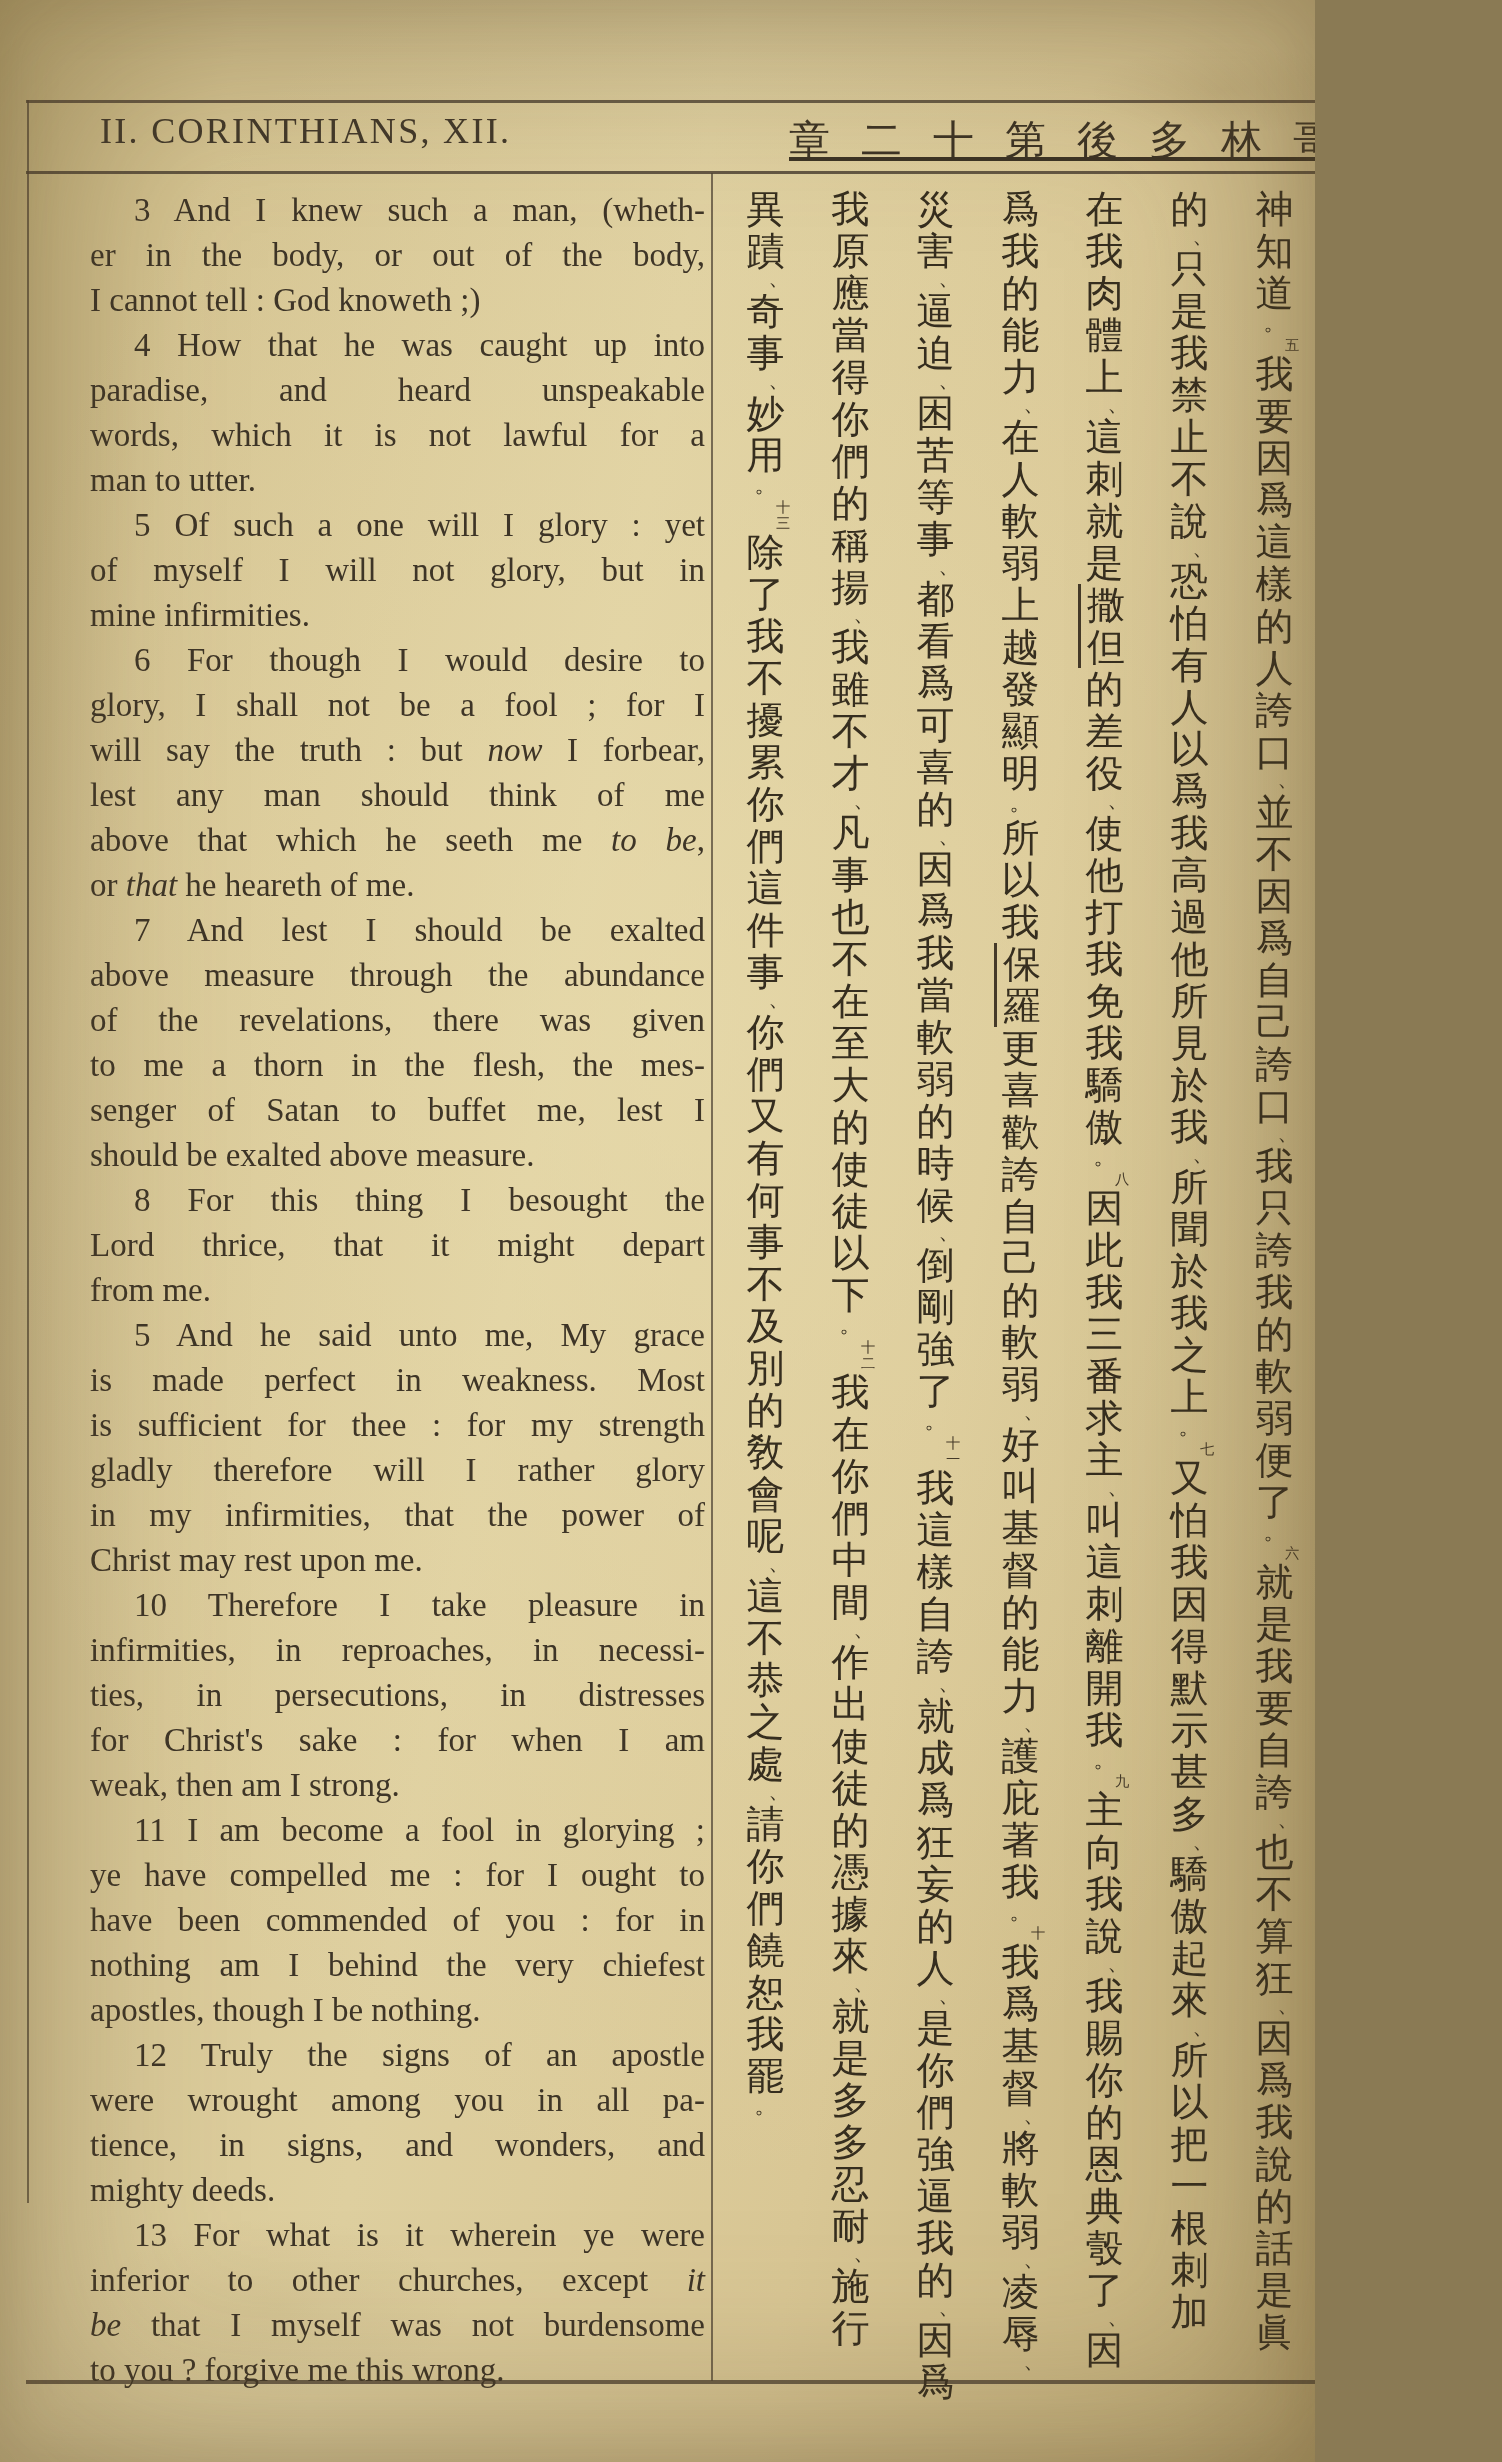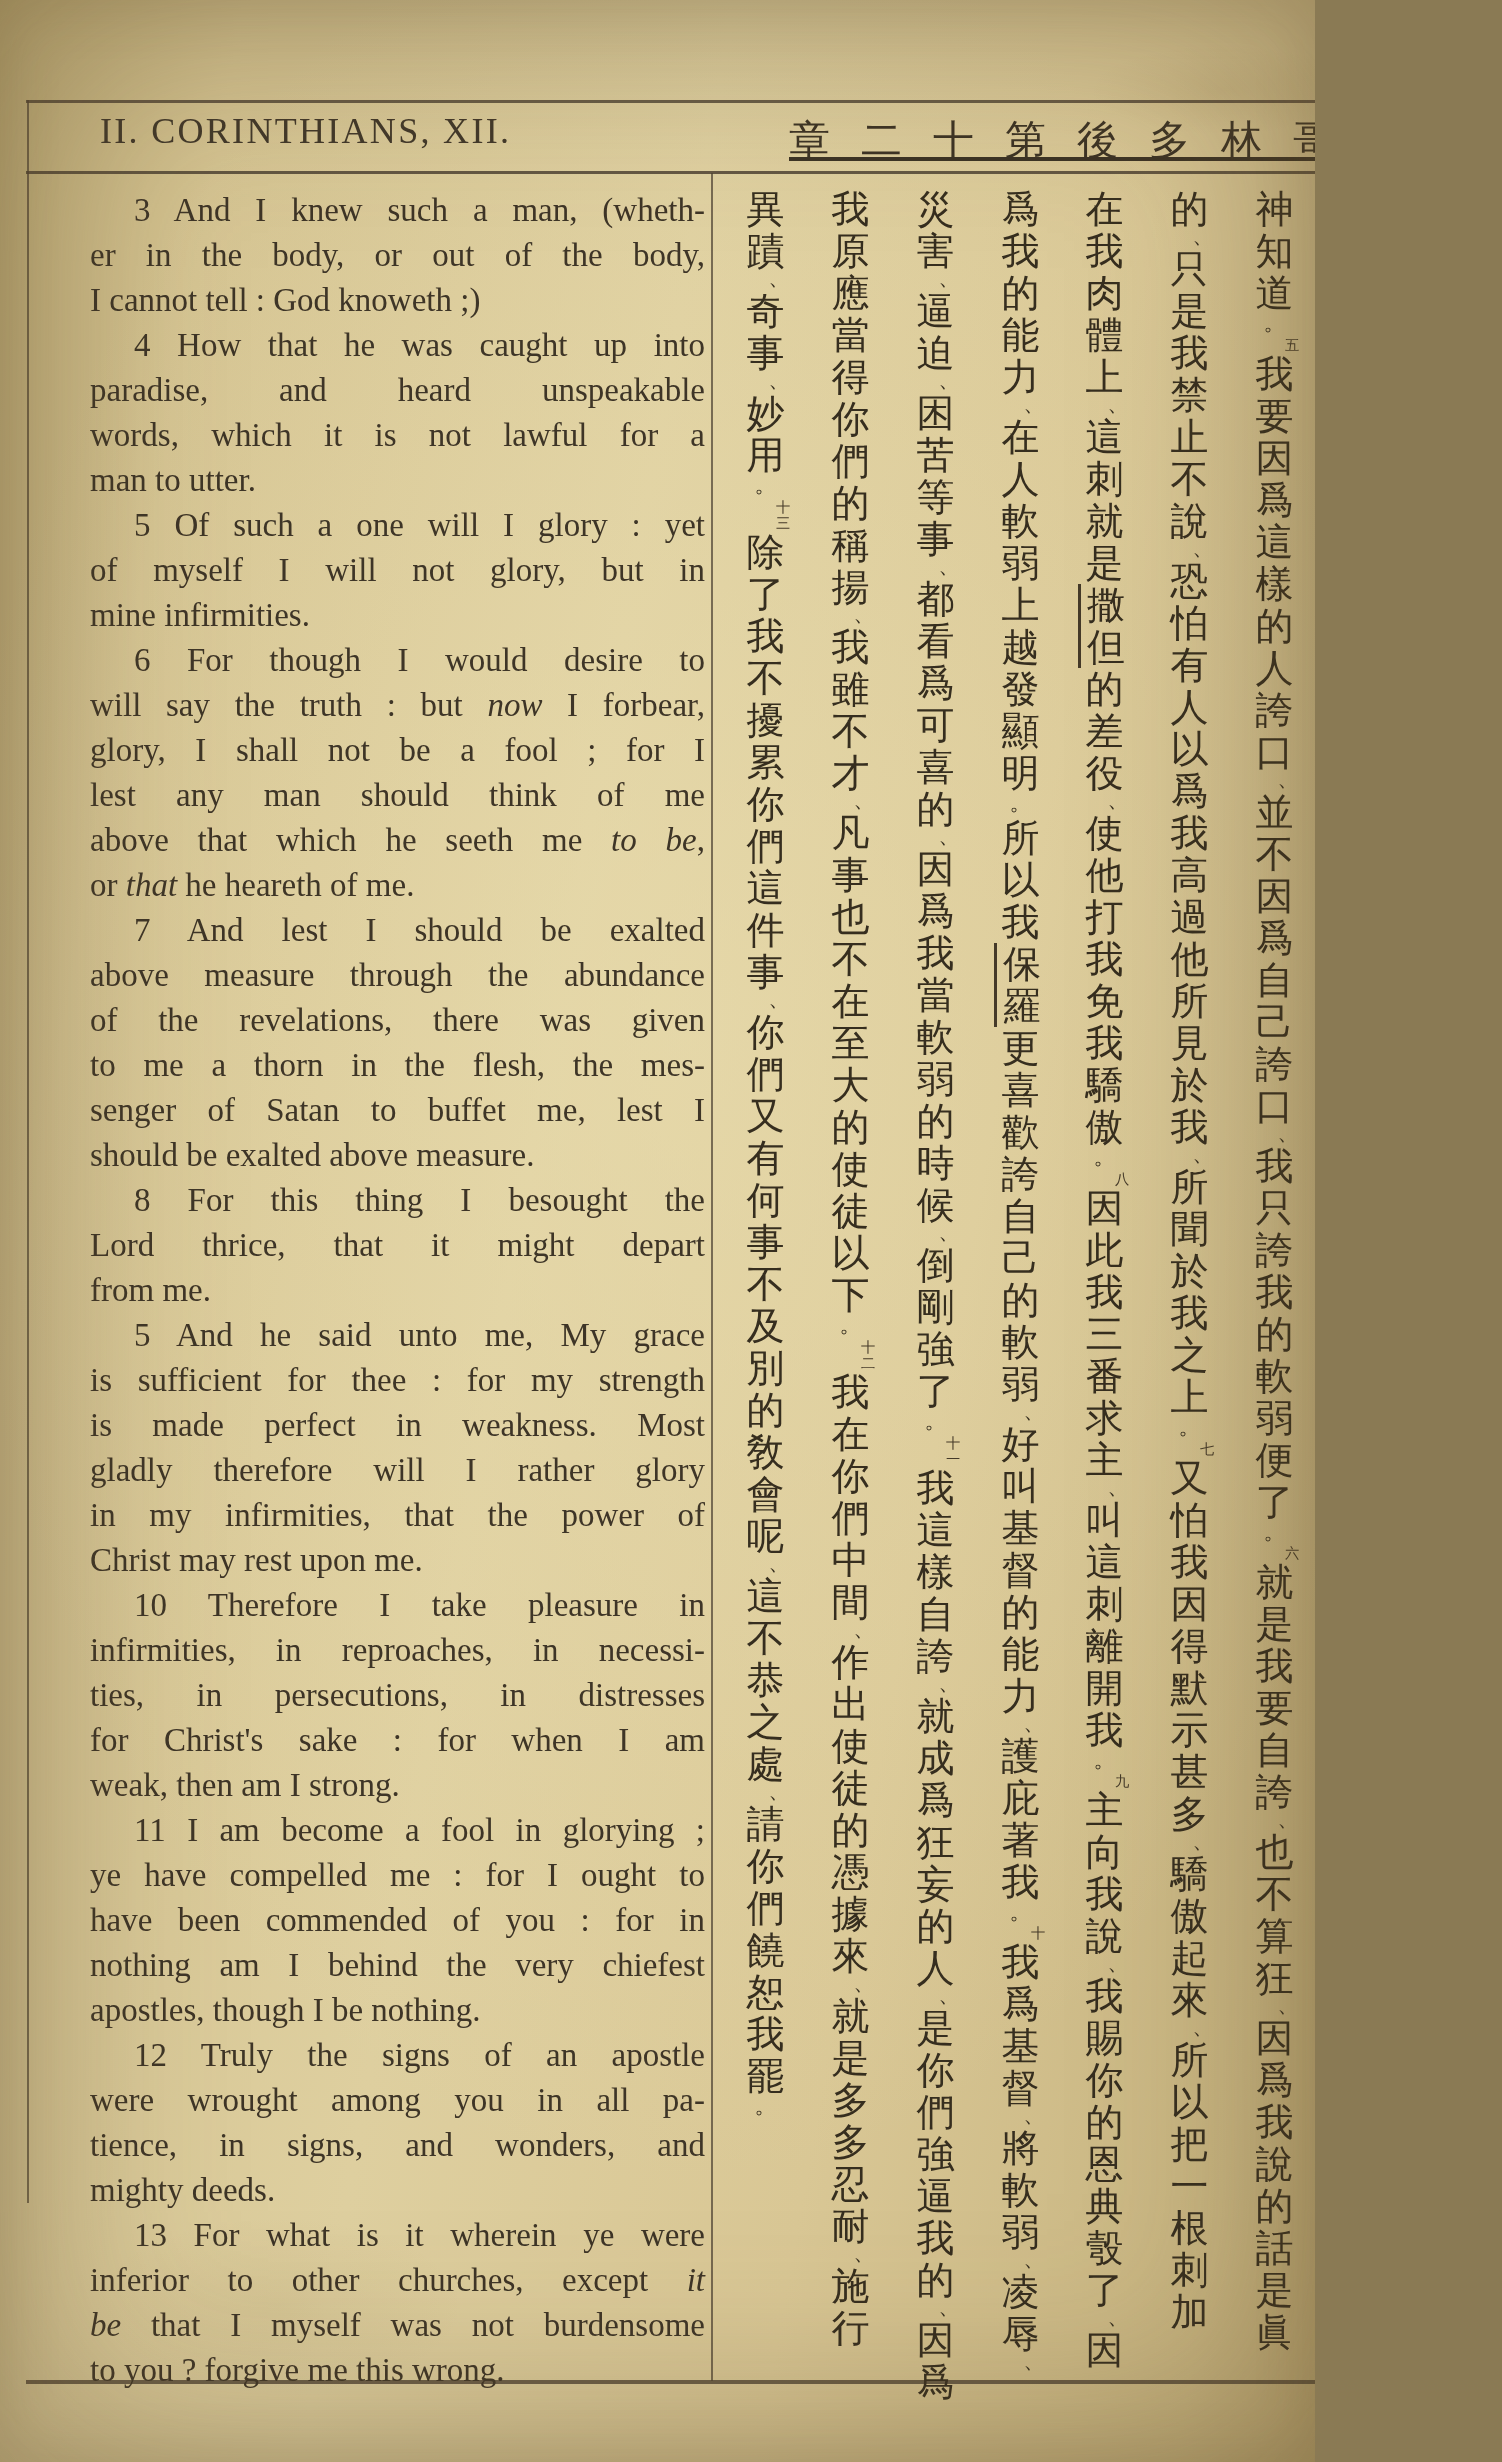--- a/index.html
+++ b/index.html
@@ -78,43 +78,43 @@
         <div class="line"><span>words, which it is not lawful for a</span></div>
         <div class="line last"><span>man to utter.</span></div>
       </div>
       <div class="para">
         <div class="line first"><span>5 Of such a one will I glory : yet</span></div>
         <div class="line"><span>of myself I will not glory, but in</span></div>
         <div class="line last"><span>mine infirmities.</span></div>
       </div>
       <div class="para">
         <div class="line first"><span>6 For though I would desire to</span></div>
+        <div class="line"><span>glory, I shall not be a fool ; for I</span></div>
         <div class="line"><span>will say the truth : but </span><i>now</i><span> I forbear,</span></div>
-        <div class="line"><span>glory, I shall not be a fool ; for I</span></div>
         <div class="line"><span>lest any man should think of me</span></div>
         <div class="line"><span>above that which he seeth me </span><i>to be</i><span>,</span></div>
         <div class="line last"><span>or </span><i>that</i><span> he heareth of me.</span></div>
       </div>
       <div class="para">
         <div class="line first"><span>7 And lest I should be exalted</span></div>
         <div class="line"><span>above measure through the abundance</span></div>
         <div class="line"><span>of the revelations, there was given</span></div>
         <div class="line"><span>to me a thorn in the flesh, the mes-</span></div>
         <div class="line"><span>senger of Satan to buffet me, lest I</span></div>
         <div class="line last"><span>should be exalted above measure.</span></div>
       </div>
       <div class="para">
         <div class="line first"><span>8 For this thing I besought the</span></div>
         <div class="line"><span>Lord thrice, that it might depart</span></div>
         <div class="line last"><span>from me.</span></div>
       </div>
       <div class="para">
         <div class="line first"><span>5 And he said unto me, My grace</span></div>
+        <div class="line"><span>is made perfect in weakness. Most</span></div>
         <div class="line"><span>is sufficient for thee : for my strength</span></div>
-        <div class="line"><span>is made perfect in weakness. Most</span></div>
         <div class="line"><span>gladly therefore will I rather glory</span></div>
         <div class="line"><span>in my infirmities, that the power of</span></div>
         <div class="line last"><span>Christ may rest upon me.</span></div>
       </div>
       <div class="para">
         <div class="line first"><span>10 Therefore I take pleasure in</span></div>
         <div class="line"><span>infirmities, in reproaches, in necessi-</span></div>
         <div class="line"><span>ties, in persecutions, in distresses</span></div>
         <div class="line"><span>for Christ's sake : for when I am</span></div>
         <div class="line last"><span>weak, then am I strong.</span></div>

